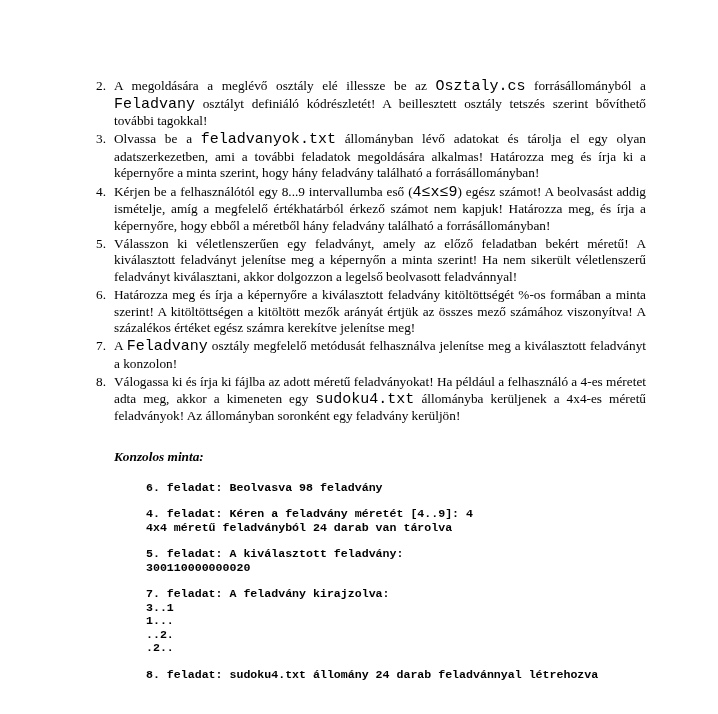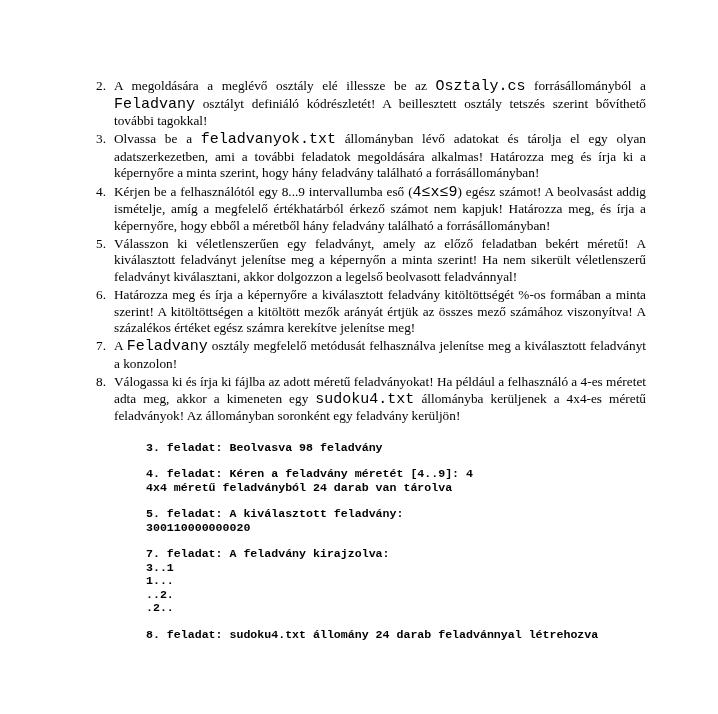--- a/index.html
+++ b/index.html
@@ -79,23 +79,24 @@
   <ol class="tasks" id="task-list">
       <li><span class="num">2.</span><span>A megoldására a meglévő osztály elé illessze be az </span><span class="mono">Osztaly.cs</span><span> forrásállományból a </span><span class="mono">Feladvany</span><span> osztályt definiáló kódrészletét! A beillesztett osztály tetszés szerint bővíthető további tagokkal!</span></li>
       <li><span class="num">3.</span><span>Olvassa be a </span><span class="mono">feladvanyok.txt</span><span> állományban lévő adatokat és tárolja el egy olyan adatszerkezetben, ami a további feladatok megoldására alkalmas! Határozza meg és írja ki a képernyőre a minta szerint, hogy hány feladvány található a forrásállományban!</span></li>
       <li><span class="num">4.</span><span>Kérjen be a felhasználótól egy 8...9 intervallumba eső (</span><span class="mono">4≤x≤9</span><span>) egész számot! A beolvasást addig ismételje, amíg a megfelelő értékhatárból érkező számot nem kapjuk! Határozza meg, és írja a képernyőre, hogy ebből a méretből hány feladvány található a forrásállományban!</span></li>
       <li><span class="num">5.</span><span>Válasszon ki véletlenszerűen egy feladványt, amely az előző feladatban bekért méretű! A kiválasztott feladványt jelenítse meg a képernyőn a minta szerint! Ha nem sikerült véletlenszerű feladványt kiválasztani, akkor dolgozzon a legelső beolvasott feladvánnyal!</span></li>
       <li><span class="num">6.</span><span>Határozza meg és írja a képernyőre a kiválasztott feladvány kitöltöttségét %-os formában a minta szerint! A kitöltöttségen a kitöltött mezők arányát értjük az összes mező számához viszonyítva! A százalékos értéket egész számra kerekítve jelenítse meg!</span></li>
       <li><span class="num">7.</span><span>A </span><span class="mono">Feladvany</span><span> osztály megfelelő metódusát felhasználva jelenítse meg a kiválasztott feladványt a konzolon!</span></li>
       <li><span class="num">8.</span><span>Válogassa ki és írja ki fájlba az adott méretű feladványokat! Ha például a felhasználó a 4-es méretet adta meg, akkor a kimeneten egy </span><span class="mono">sudoku4.txt</span><span> állományba kerüljenek a 4x4-es méretű feladványok! Az állományban soronként egy feladvány kerüljön!</span></li>
     </ol>
 
+  <div class="sample-title">Konzolos minta:</div>
 
   <div class="console" id="console-sample">
-      <div class="blk">3. feladat: Beolvasva 98 feladvány</div>
+      <div class="blk">6. feladat: Beolvasva 98 feladvány</div>
       <div class="blk">4. feladat: Kéren a feladvány méretét [4..9]: 4
 4x4 méretű feladványból 24 darab van tárolva</div>
       <div class="blk">5. feladat: A kiválasztott feladvány:
 300110000000020</div>
       <div class="blk">7. feladat: A feladvány kirajzolva:
 3..1
 1...
 ..2.
 .2..</div>
       <div class="blk">8. feladat: sudoku4.txt állomány 24 darab feladvánnyal létrehozva</div>

